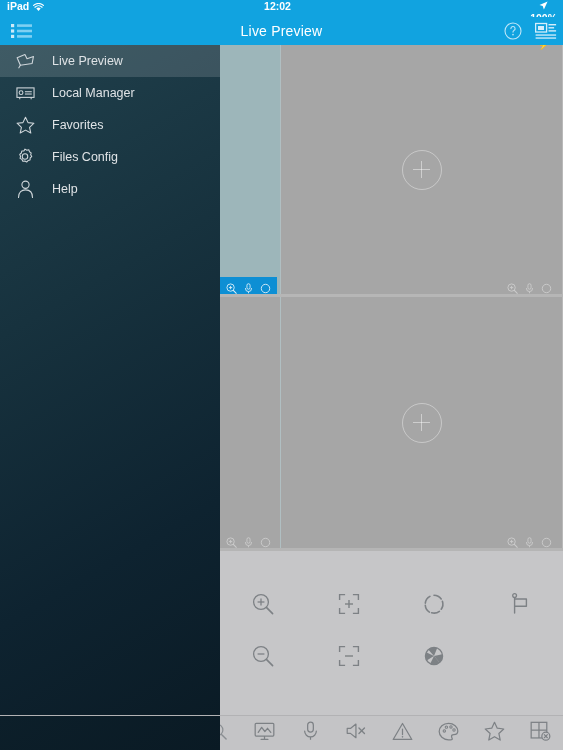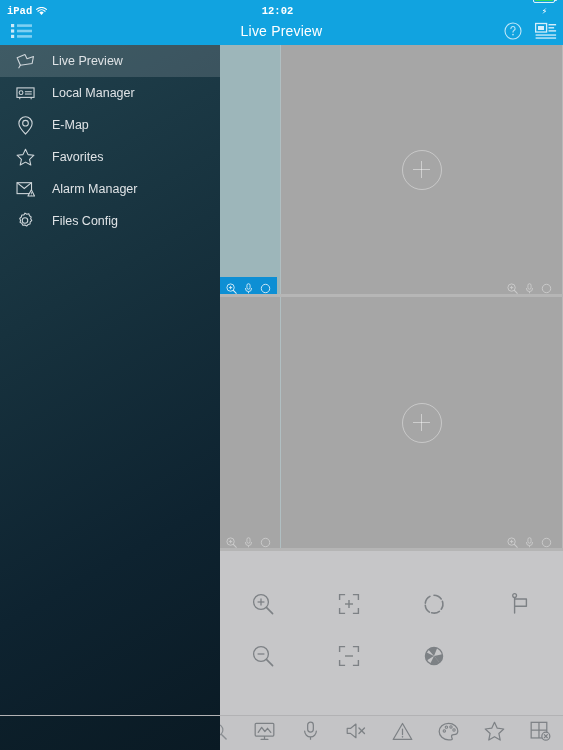--- a/index.html
+++ b/index.html
@@ -7,21 +7,21 @@
     width:563px; height:750px;
     font-family:"Liberation Sans", sans-serif;
     overflow:hidden; background:#b5b5b5;
   }
   #app { position:relative; width:563px; height:750px; overflow:hidden; }
 
   
   .statusbar{
     position:absolute; top:0; left:0; width:563px; height:17px;
     background:#11a3e0; color:#fff; font-size:10.5px; font-weight:bold;
-    display:flex; align-items:flex-end; z-index:30;font-family:Liberation Mono, monospace;
+    display:flex; align-items:flex-start; z-index:30;
   }
   .sb-left{ display:flex; align-items:center; gap:4px; padding-left:7px; }
   .sb-center{ position:absolute; left:0; right:8px; text-align:center; font-size:10.5px; }
   .sb-right{ position:absolute; right:6px; display:flex; align-items:center; gap:3px;flex-direction:column; }
   .wifi{ width:11px; height:9px; display:block; }
   .loc{ width:9px; height:9px; display:block; }
   .batt{ width:22px; height:10px; border:1px solid rgba(255,255,255,.85);
          border-radius:2px; position:relative; }
   .batt::after{ content:""; position:absolute; right:-3px; top:3px; width:2px;
                 height:4px; background:rgba(255,255,255,.85); border-radius:0 1px 1px 0;}
@@ -399,64 +399,52 @@
             <rect x="9.4" y="5.1" width="7.2" height="1.1" fill="#cfd6da"></rect>
             <rect x="9.4" y="7.5" width="7.2" height="1.1" fill="#cfd6da"></rect>
             <rect x="3.4" y="11.6" width="1.1" height="2" fill="#cfd6da"></rect>
             <rect x="15.4" y="11.6" width="1.1" height="2" fill="#cfd6da"></rect>
           </svg>
         </span>
         <span class="menu-label">Local Manager</span>
       </li>
 
 
-      <li class="menu-item">
-        <span class="menu-icon">
-          <svg width="17" height="19" viewBox="0 0 18 20">
-            <path d="M9 19 C9 19 16 11.8 16 7.8 A7 7 0 1 0 2 7.8 C2 11.8 9 19 9 19 Z" fill="none" stroke="#cfd6da" stroke-width="1.15"></path>
-            <circle cx="9" cy="7.6" r="3" fill="none" stroke="#cfd6da" stroke-width="1.15"></circle>
-          </svg>
-        </span>
-        <span class="menu-label">E-Map</span>
-      </li>
 
       <li class="menu-item">
         <span class="menu-icon">
           <svg width="19" height="18" viewBox="0 0 20 19">
             <path d="M10 1.3 L12.7 7 L18.9 7.6 L14.3 11.9 L15.6 18 L10 14.9 L4.4 18 L5.7 11.9 L1.1 7.6 L7.3 7 Z" fill="none" stroke="#cfd6da" stroke-width="1.15" stroke-linejoin="round"></path>
           </svg>
         </span>
         <span class="menu-label">Favorites</span>
       </li>
 
-      <li class="menu-item">
-        <span class="menu-icon">
-          <svg width="19" height="16" viewBox="0 0 20 17">
-            <rect x="1" y="1.8" width="15.4" height="11.6" fill="none" stroke="#cfd6da" stroke-width="1.15"></rect>
-            <path d="M1 1.8 L8.7 8 L16.4 1.8" fill="none" stroke="#cfd6da" stroke-width="1.15"></path>
-            <path d="M12.6 16 L16.2 9.4 L19.6 16 Z" fill="#16323e" stroke="#cfd6da" stroke-width="1.15" stroke-linejoin="round"></path>
-            <line x1="16.2" y1="11.8" x2="16.2" y2="13.9" stroke="#cfd6da" stroke-width="1"></line>
-            <circle cx="16.2" cy="14.9" r="0.55" fill="#cfd6da"></circle>
-          </svg>
-        </span>
-        <span class="menu-label">Alarm Manager</span>
-      </li>
 
       <li class="menu-item">
         <span class="menu-icon">
           <svg width="18" height="18" viewBox="0 0 19 19">
             <g fill="none" stroke="#cfd6da" stroke-width="1.15" stroke-linejoin="round">
               <path d="M9.5 1.2 l1.9 1.1 2.1 -0.5 0.7 2.1 1.8 1.2 -0.5 2.1 1.1 1.8 -1.6 1.5 -0.2 2.2 -2.1 0.5 -1.5 1.6 -1.8 -1.1 -2.2 0.3 -1 -2 -1.9 -1.1 0.5 -2.1 -0.8 -2 1.6 -1.5 0.5 -2.1 2.2 -0.1 Z"></path>
               <circle cx="9.5" cy="8.9" r="2.9"></circle>
             </g>
           </svg>
         </span>
         <span class="menu-label">Files Config</span>
       </li>
 
+      <li class="menu-item">
+        <span class="menu-icon">
+          <svg width="17" height="18" viewBox="0 0 18 19">
+            <circle cx="9" cy="5" r="3.8" fill="none" stroke="#cfd6da" stroke-width="1.15"></circle>
+            <path d="M1.6 18.4 C1.6 12.8 5 10.4 9 10.4 C13 10.4 16.4 12.8 16.4 18.4" fill="none" stroke="#cfd6da" stroke-width="1.15" stroke-linecap="round"></path>
+          </svg>
+        </span>
+        <span class="menu-label">Help</span>
+      </li>
 
     </ul>
   </div>
 
   <div class="tabbar">
     <div class="tabbar-inner">
 
       <div class="tab-btn">
         <span>
           <svg width="19" height="19" viewBox="0 0 20 20">

